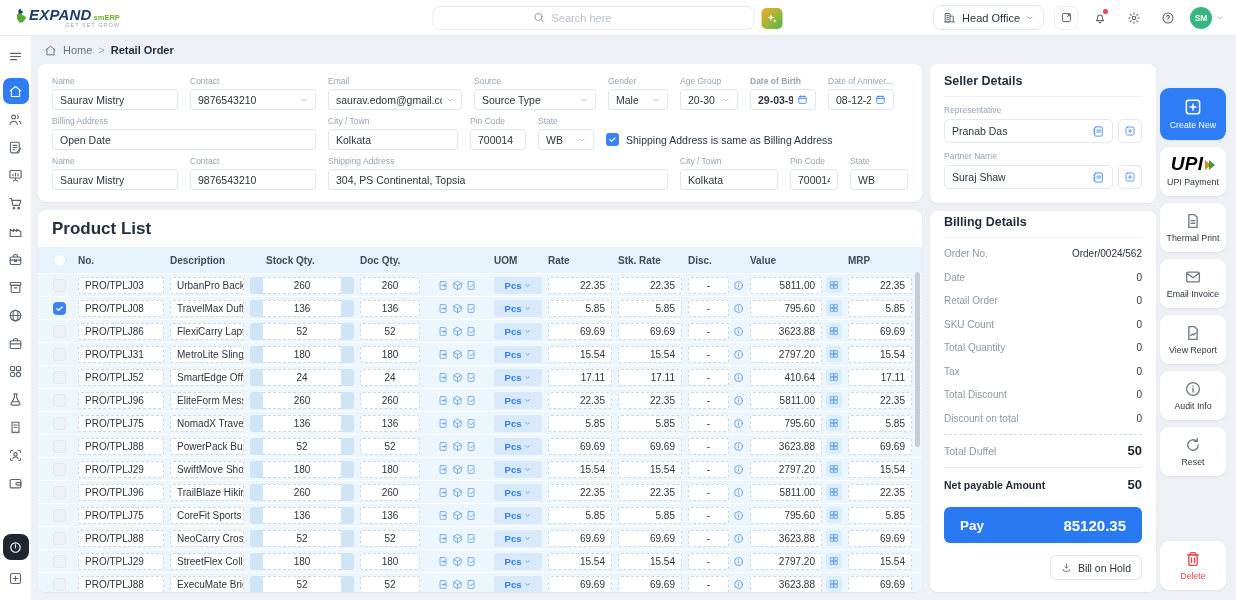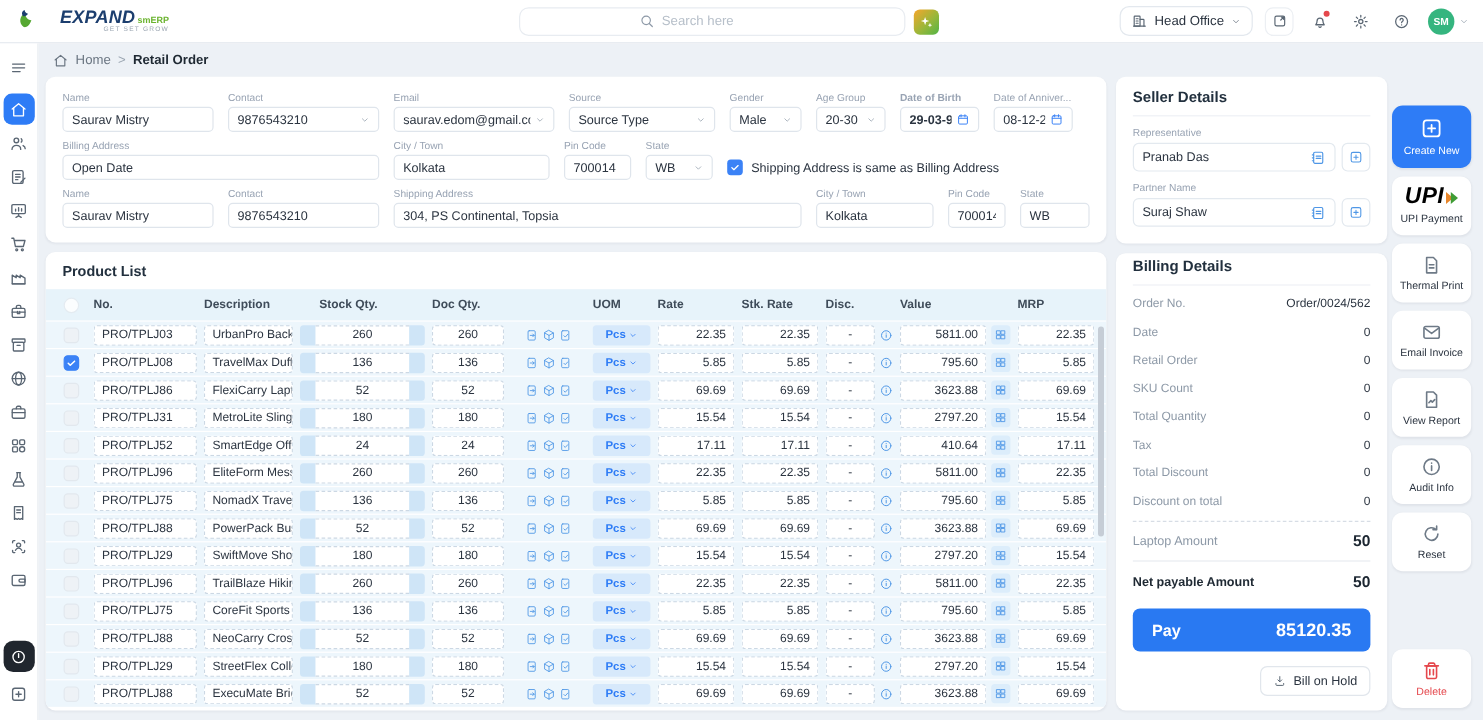--- a/index.html
+++ b/index.html
@@ -3,21 +3,21 @@
 <meta charset="utf-8">
 <style>
   * { box-sizing:border-box; margin:0; padding:0; }
   html,body { width:1236px; height:600px; }
   body { font-family:"Liberation Sans",sans-serif; background:#edf1f6; overflow:hidden; color:#2b3440; }
   svg { display:block; }
   .ic { stroke:currentColor; fill:none; stroke-width:1.8; stroke-linecap:round; stroke-linejoin:round; }
 
   
   .topbar { height:36px; background:#fff; border-bottom:1px solid #e8ecf1; display:flex; align-items:center; padding:0 12px; position:relative; z-index:5; }
-  .logo { display:flex; align-items:flex-start; gap:21px; }
+  .logo { display:flex; align-items:flex-start; gap:0; }
   .logo-txt { line-height:1; }
   .l-row { display:flex; align-items:baseline; gap:2px; }
   .l1 { font-weight:800; font-style:italic; color:#1c3e6e; font-size:15px; letter-spacing:.2px; }
   .l2 { font-size:7.5px; color:#6ab32e; font-weight:700; }
   .l3 { font-size:5.5px; color:#9aa5b1; text-align:right; margin-top:1px; letter-spacing:1px; }
   .searchzone { position:absolute; left:50%; top:6px; transform:translateX(-53%); display:flex; gap:7px; align-items:center; }
   .search-box { position:relative; width:322px; }
   .search-box input { width:100%; height:24px; border:1px solid #e8ecf1; border-radius:8px; font-size:11px; padding:0 10px 0 118px; color:#2b3440; outline:none; background:#fff; font-family:inherit; }
   .search-box input::placeholder { color:#b6bfc9; }
   .search-ic { position:absolute; left:100px; top:5px; color:#8d99a7; }
@@ -57,21 +57,21 @@
   .input { height:21px; border:1px solid #dfe5ec; border-radius:4px; background:#fff; font-size:10.5px; color:#2b3440; display:flex; align-items:center; padding:0 7px; gap:4px; }
   .input .val { flex:1; white-space:nowrap; overflow:hidden; }
   .caret { color:#8d99a7; flex:none; }
   .cal { color:#3b82f6; flex:none; }
   .chk-field { display:flex; align-items:center; gap:7px; height:21px; }
   .cbx-blue { width:13px; height:13px; border-radius:3px; background:#3b82f6; display:flex; align-items:center; justify-content:center; flex:none; }
   .chk-label { font-size:10.5px; color:#2b3440; white-space:nowrap; }
 
   
   .table-card { flex:1; min-height:0; display:flex; flex-direction:column; overflow:hidden; position:relative; }
-  .pl-title { font-size:12px; font-weight:700; color:#22303e; padding:9px 14px 8px; }
+  .pl-title { font-size:17px; font-weight:700; color:#22303e; padding:9px 14px 8px; }
   .tgrid { display:grid; grid-template-columns:26px 86px minmax(0,1fr) 104px 60px 62px 48px 64px 64px 56px 92px 64px; column-gap:6px; align-items:center; padding:0 10px 0 8px; }
   .thead { background:#e7f3fa; height:26px; font-size:10px; color:#3f4c5a; font-weight:600; }
   .thead .hc { white-space:nowrap; overflow:hidden; }
   .hcbx { width:13px; height:13px; border-radius:50%; background:#fbfdfe; border:1px solid #e4ebf1; margin:0 auto; }
   .tbody { flex:1; overflow:hidden; padding-bottom:6px; }
   .trow { height:22px; margin-top:1px; background:#edf6fc; }
   .tc { display:flex; align-items:center; min-width:0; }
   .box { background:#fff; border:1px dashed #ccd8e4; border-radius:3px; height:17px; font-size:10px; color:#2b3440; display:flex; align-items:center; padding:0 6px; width:100%; }
   .num { justify-content:flex-end; }
   .txt { justify-content:flex-start; white-space:nowrap; overflow:hidden; }
@@ -1574,21 +1574,21 @@
                 <span class="b-label">Total Discount</span>
                 <span class="b-val">0</span>
               </div>
             <div class="b-row">
                 <span class="b-label">Discount on total</span>
                 <span class="b-val">0</span>
               </div>
           </div>
           <div class="sep-dash"></div>
           <div class="total-row">
-              <span class="b-label">Laptop Amount</span>
+              <span class="b-label">Total Duffel</span>
               <span class="big-val">50</span>
             </div>
           <div class="sep"></div>
           <div class="net-row">
               <span class="net-label">Net payable Amount</span>
               <span class="big-val">50</span>
             </div>
           <div class="pay-btn">
             <span class="pay-l">Pay</span>
             <span class="pay-a">85120.35</span>

